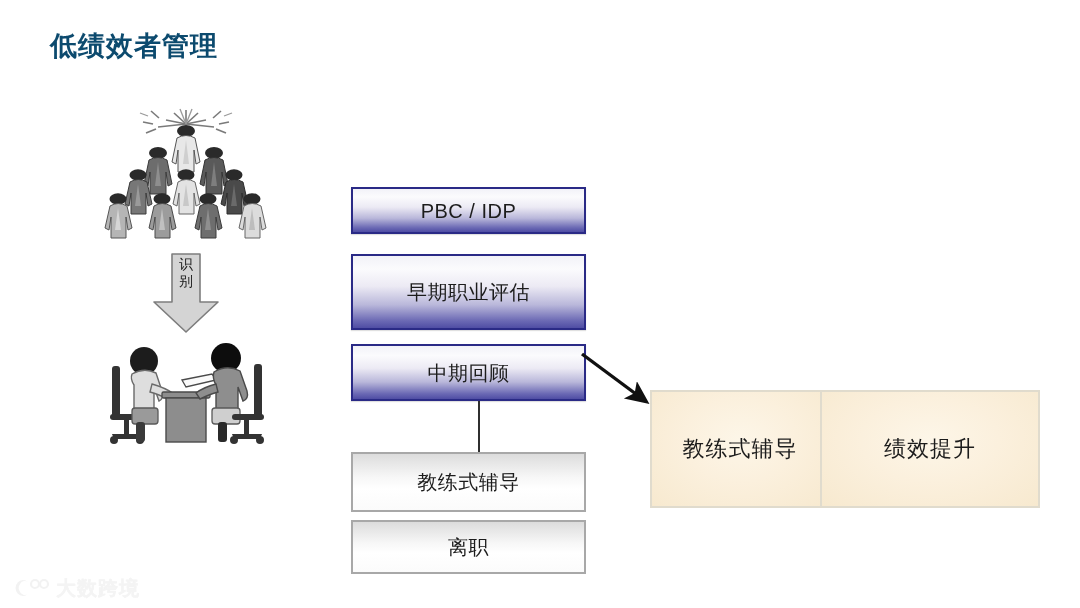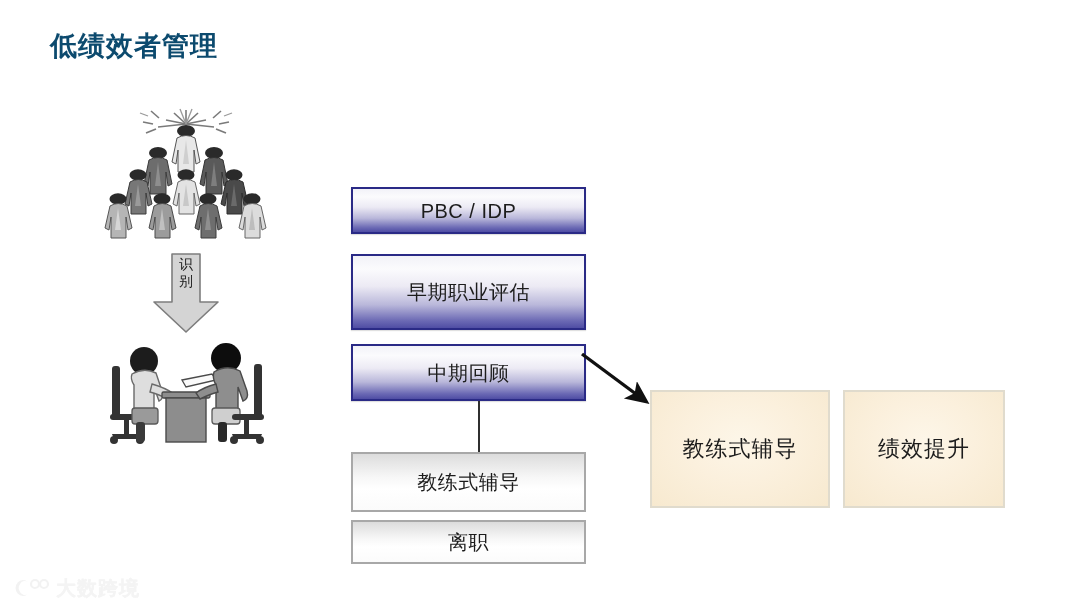--- a/index.html
+++ b/index.html
@@ -98,21 +98,21 @@
                 #e4e4e4 12%,
                 #f7f7f7 42%,
                 #ffffff 62%,
                 #fbfbfb 100%);
   }
 
   #box-pbc-idp   { top: 187px; height: 47px; }
   #box-early     { top: 254px; height: 76px; }
   #box-midterm   { top: 344px; height: 57px; }
   #box-improve   { top: 452px; height: 60px; }
-  #box-exit      { top: 520px; height: 44px; }
+  #box-exit      { top: 520px; height: 54px; }
 
   
   .connector-v {
     position: absolute;
     left: 478px;
     top: 401px;
     width: 2px;
     height: 51px;
     background: #2f2f2f;
   }
@@ -141,21 +141,21 @@
     display: flex;
     align-items: center;
     justify-content: center;
   }
   .outcome-box .box-label {
     font-size: 22px;
     color: #1c1c1c;
     letter-spacing: 1px;
   }
   #box-coaching { left: 650px; width: 180px; }
-  #box-uplift   { left: 843px; width: 162px; }
+  #box-uplift   { left: 820px; width: 220px; }
 
   
   .watermark {
     position: absolute;
     left: 14px;
     bottom: 6px;
     height: 28px;
     display: flex;
     align-items: center;
     gap: 6px;

